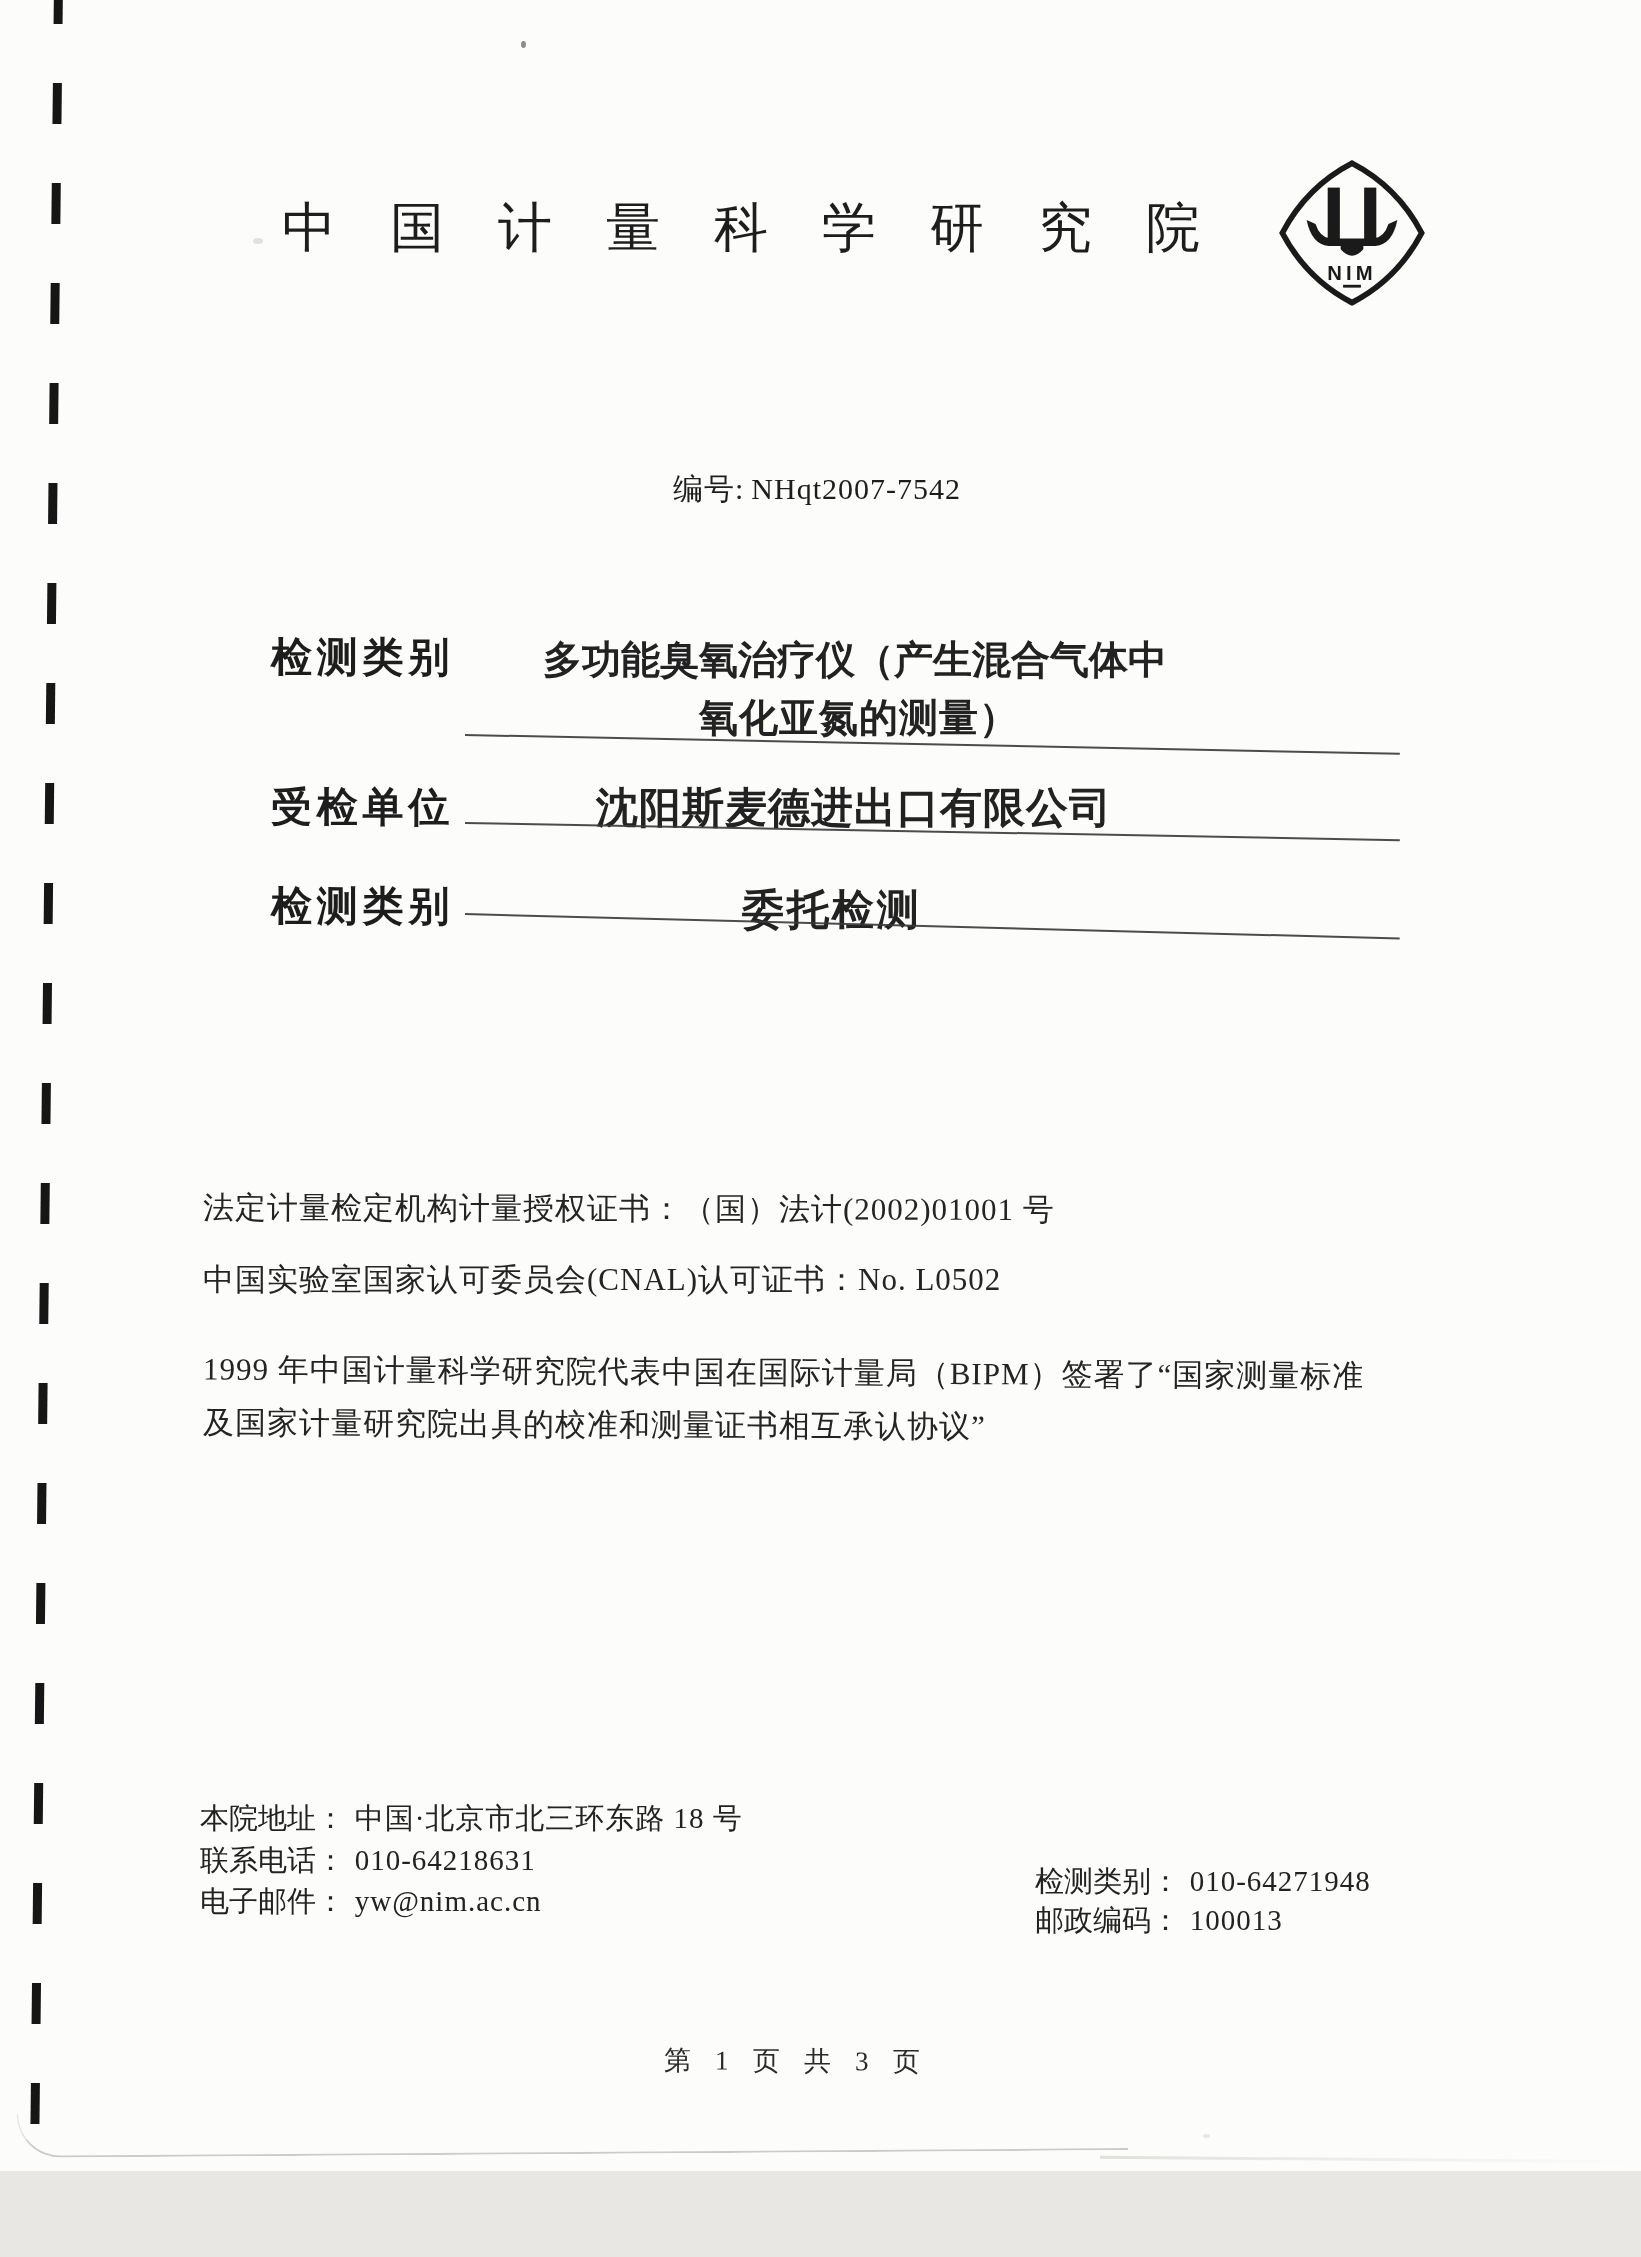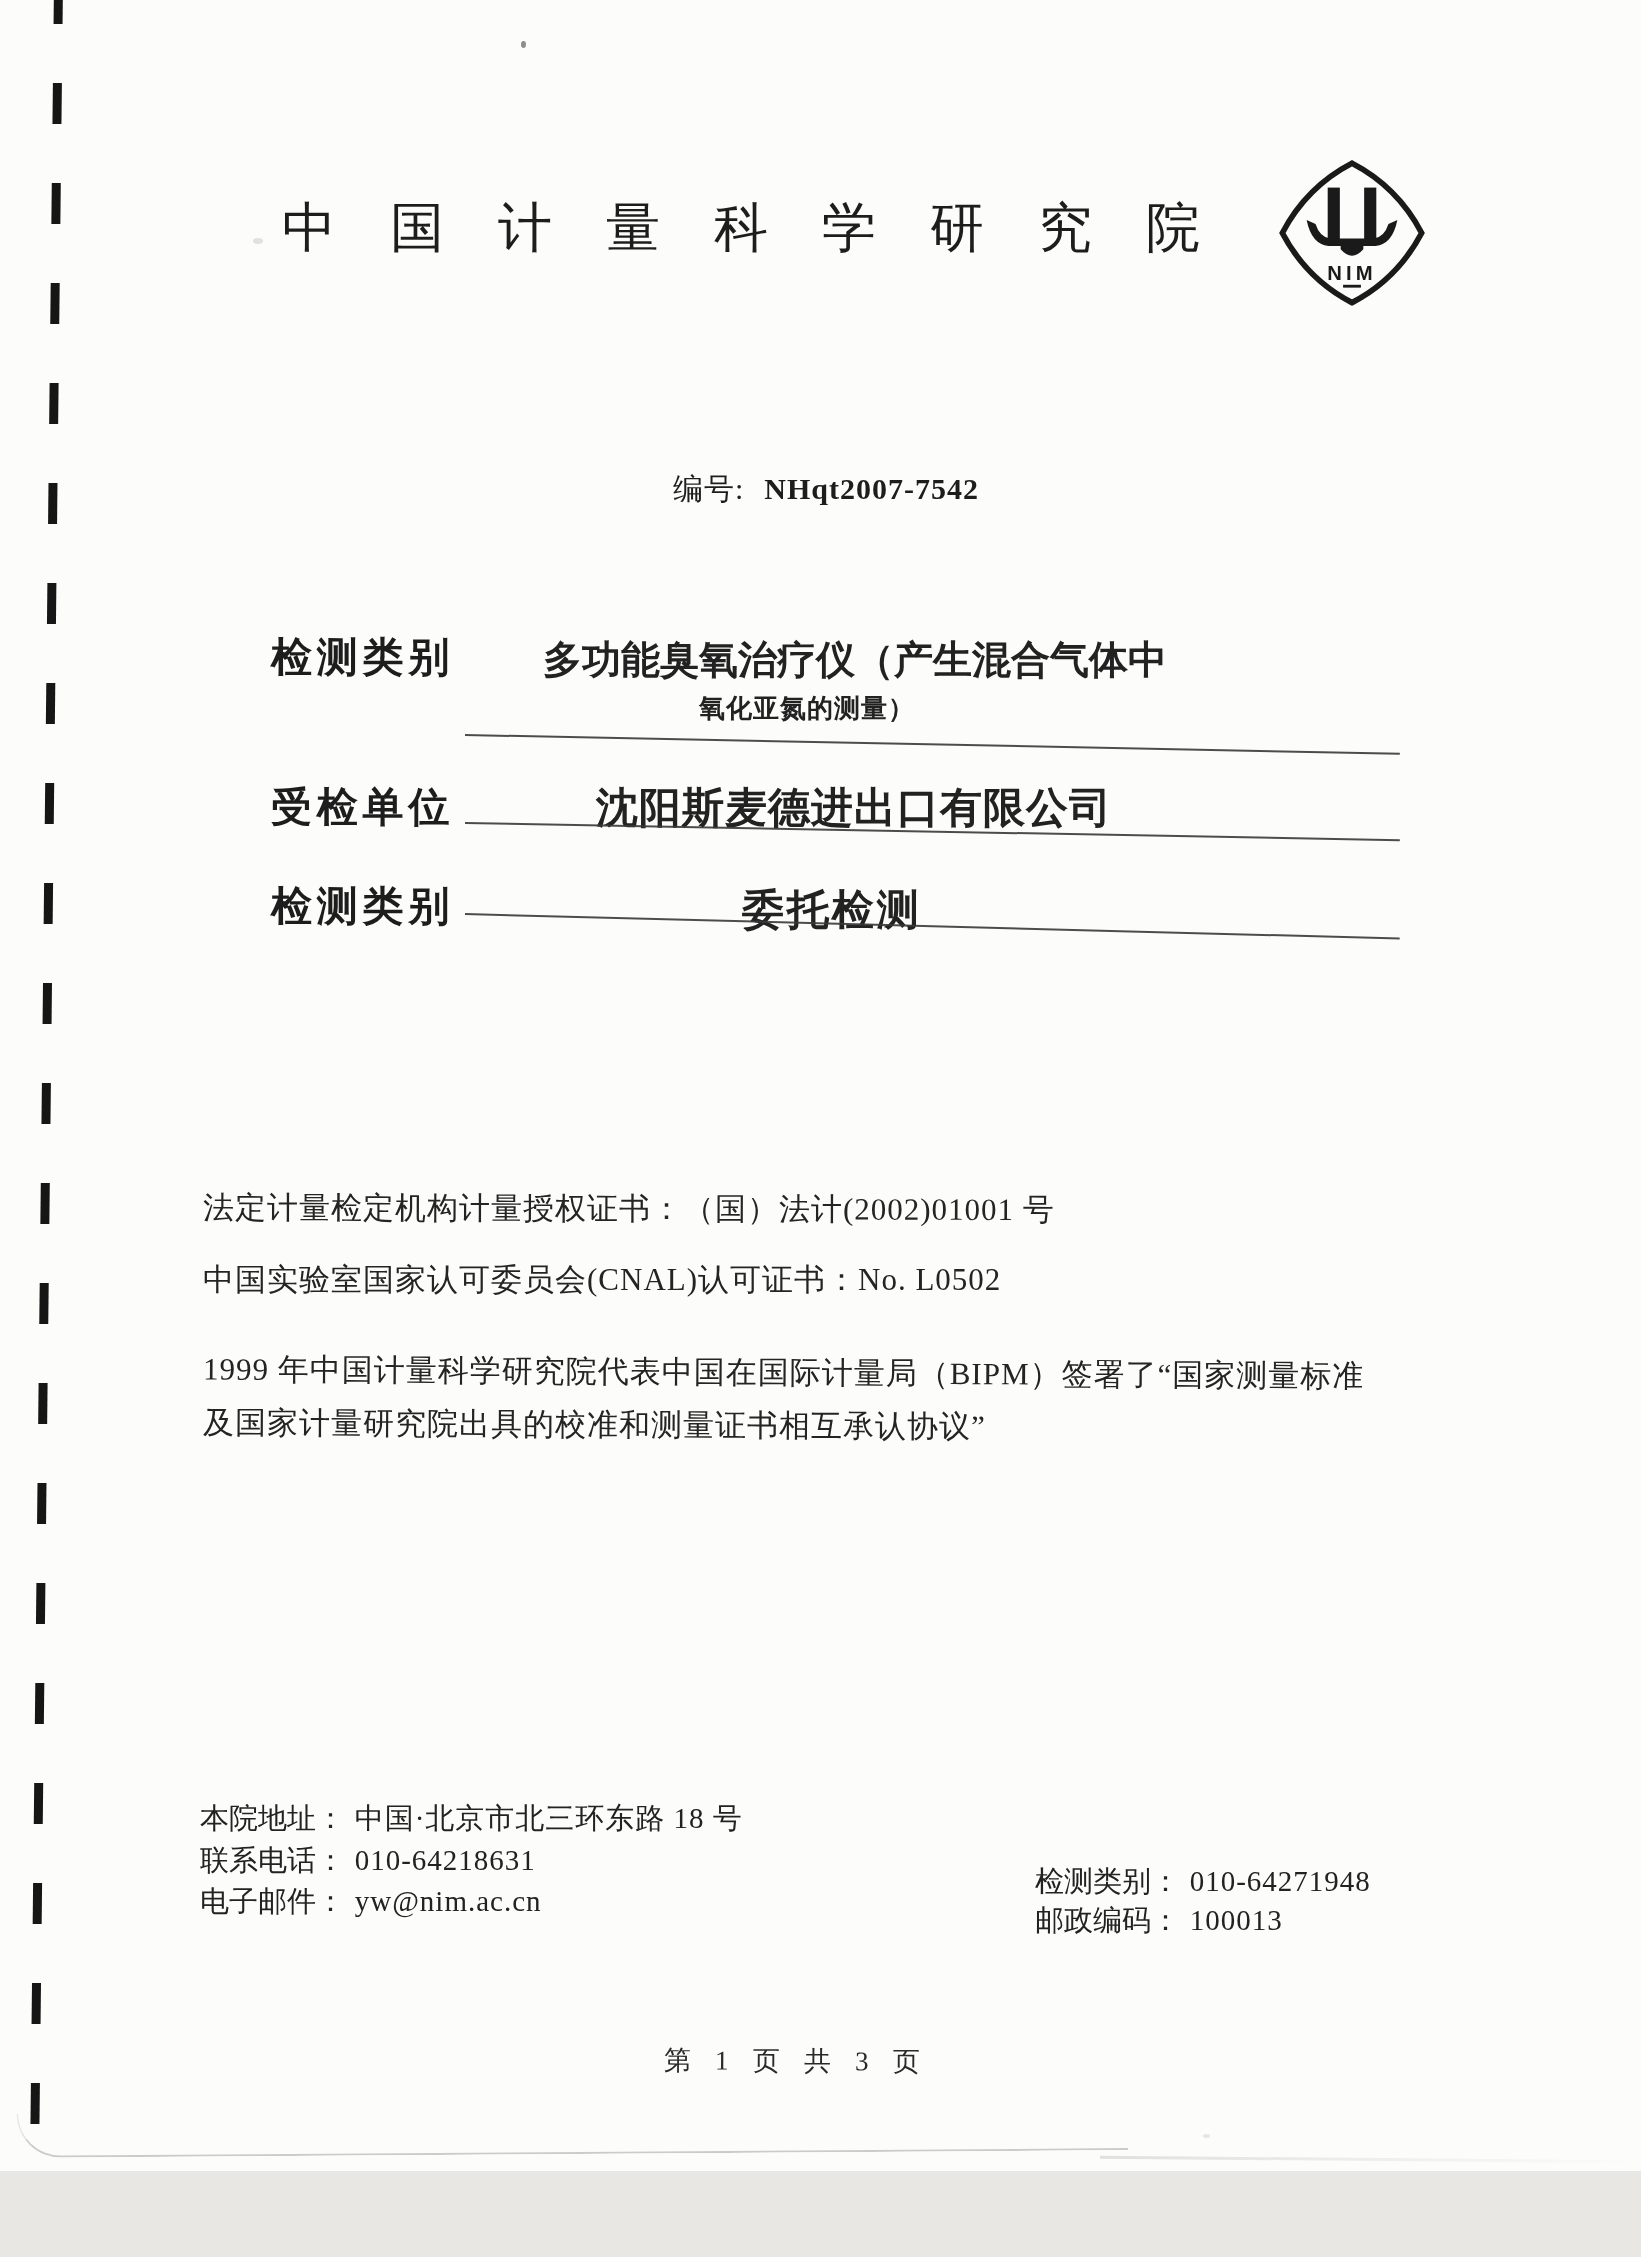--- a/index.html
+++ b/index.html
@@ -55,33 +55,33 @@
   .report-title {
     position:absolute; left:490px; top:334px;
     font-size:97px; font-weight:bold; letter-spacing:90px;
     white-space:nowrap; line-height:1.05; color:#141414;
   }
 
   .report-no {
     position:absolute; left:673px; top:469px;
     font-size:30px; letter-spacing:1px; white-space:nowrap;
   }
-  .report-no .num { font-family:"Liberation Serif","DejaVu Serif",serif; margin-left:20px;font-weight:bold; }
+  .report-no .num { font-family:"Liberation Serif","DejaVu Serif",serif; margin-left:7px; }
 
   .field-label {
     position:absolute; left:271px;
     font-size:41px; font-weight:600; letter-spacing:4.8px; white-space:nowrap;
   }
   .fl-product { top:630px; }
   .fl-client  { top:780px; }
   .fl-type    { top:879px; }
 
   .field-value { position:absolute; font-weight:600; white-space:nowrap; color:#222; }
   .fv-product1 { left:543px; top:633px; font-size:39px; letter-spacing:0px;text-align:right; }
-  .fv-product2 { left:699px; top:691px; font-size:26px; letter-spacing:1px; }
+  .fv-product2 { left:699px; top:691px; font-size:39px; letter-spacing:1px; }
   .fv-client   { left:596px; top:780px; font-size:42px; letter-spacing:1px; }
   .fv-type     { left:742px; top:882px; font-size:42px; letter-spacing:2.9px; }
 
   .underline {
     position:absolute; left:465px; width:935px; height:1.9px;
     background:#39393a; opacity:.9;
     transform-origin:left center;
   }
   .ul-1 { top:734px; transform:rotate(1.15deg); }
   .ul-2 { top:822px; transform:rotate(1.05deg); }

